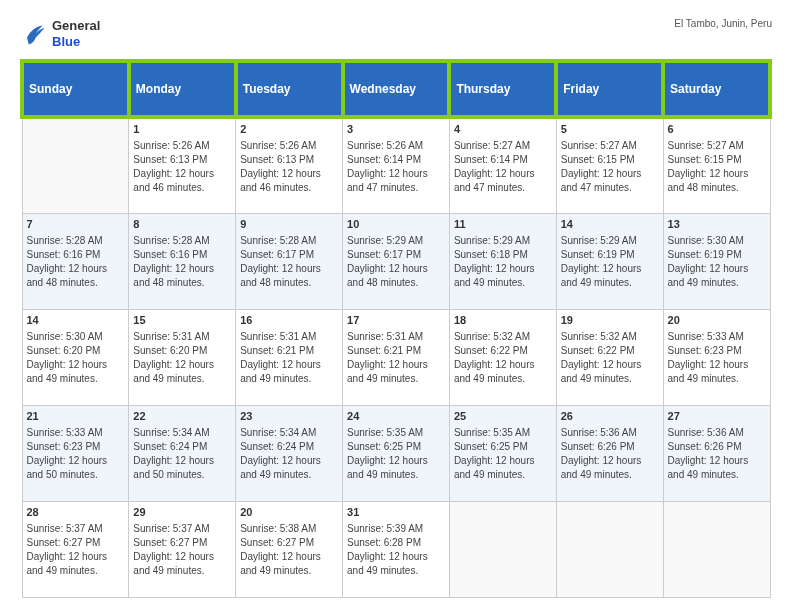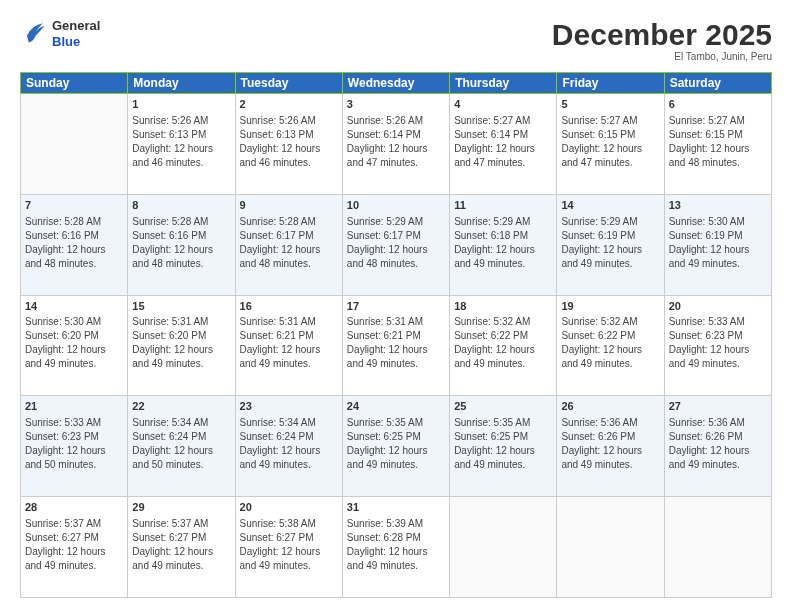--- a/index.html
+++ b/index.html
@@ -18,20 +18,21 @@
       flex-direction: column;
     }
     .header {
       display: flex;
       justify-content: space-between;
       align-items: flex-start;
       margin-bottom: 10px;
     }
     .logo {
       display: flex;
+      align-items: center;
       gap: 4px;
     }
     .logo-text {
       display: flex;
       flex-direction: column;
       font-size: 13px;
       font-weight: bold;
       color: #333;
       line-height: 1.2;
     }
@@ -59,24 +60,24 @@
       flex: 1;
       border: 1px solid #ccc;
       border-collapse: collapse;
       width: 100%;
       table-layout: fixed;
     }
     .calendar th {
       background: #2a6bbf;
       color: #fff;
       text-align: left;
-      padding: 3px 5px;
+      padding: 19px 5px;
       font-size: 12px;
       font-weight: bold;
-      border: 1px solid #84cc16;
+      border: 4px solid #84cc16;
     }
     .calendar td {
       vertical-align: top;
       border: 1px solid #ccc;
       padding: 3px 4px;
       font-size: 9.5px;
       color: #333;
       line-height: 1.35;
       height: 88px;
     }
@@ -108,21 +109,20 @@
     <div class="logo">
       <svg class="logo-bird" viewBox="0 0 32 32" fill="none" xmlns="http://www.w3.org/2000/svg">
         <path d="M8 20 Q14 8 26 6 Q20 12 18 16 Q22 10 28 9 Q22 16 18 20 Q16 26 10 28 Z" fill="#2a6bbf"></path>
       </svg>
       <div class="logo-text">
         <span class="general">General</span>
         <span class="blue">Blue</span>
       </div>
     </div>
     <div class="title-block">
-      <h1>December 2025</h1>
       <h2>El Tambo, Junin, Peru</h2>
     </div>
   </div>
 
   <table class="calendar">
     <thead>
       <tr>
 
       <th>Sunday</th>
           <th>Monday</th>

